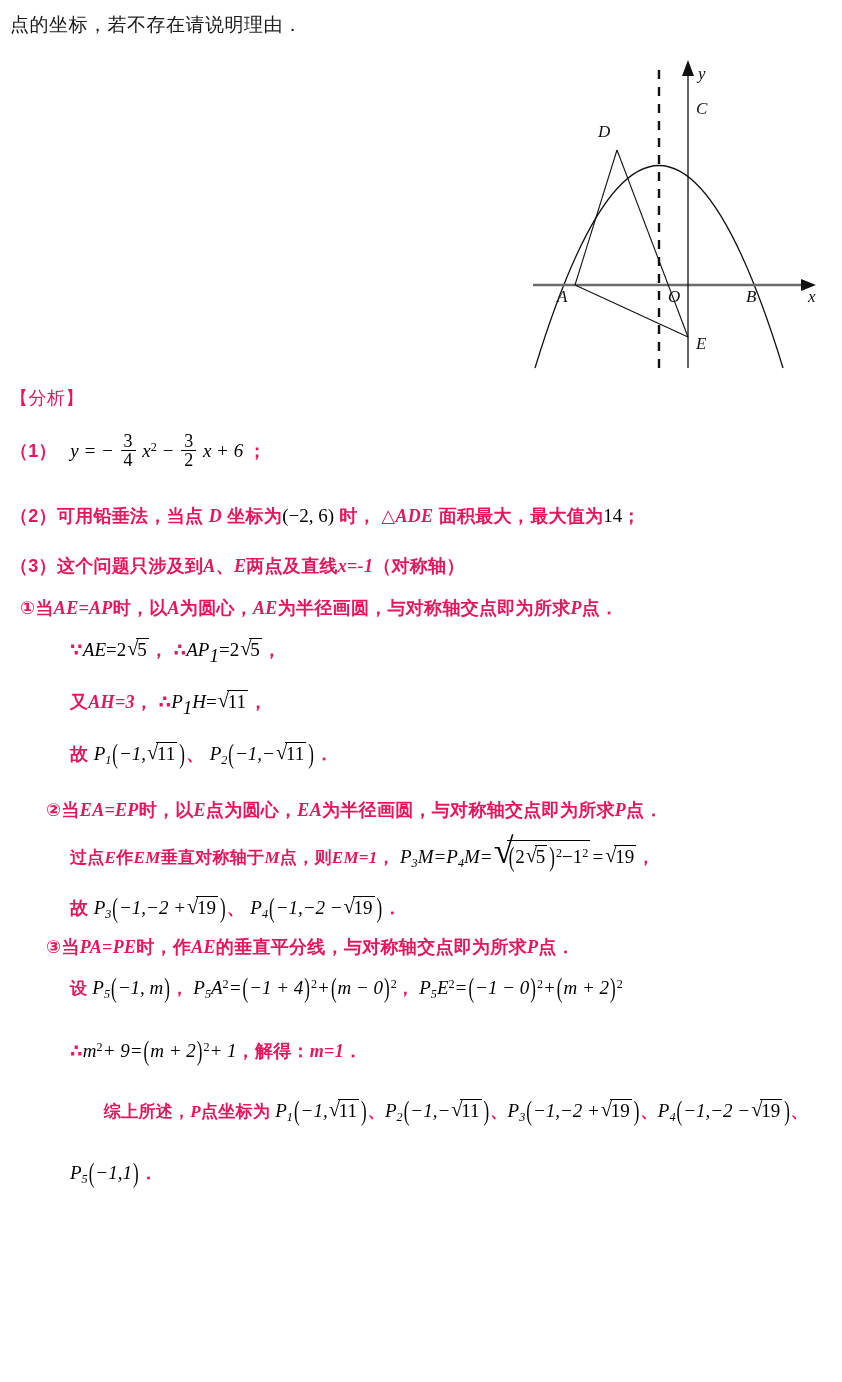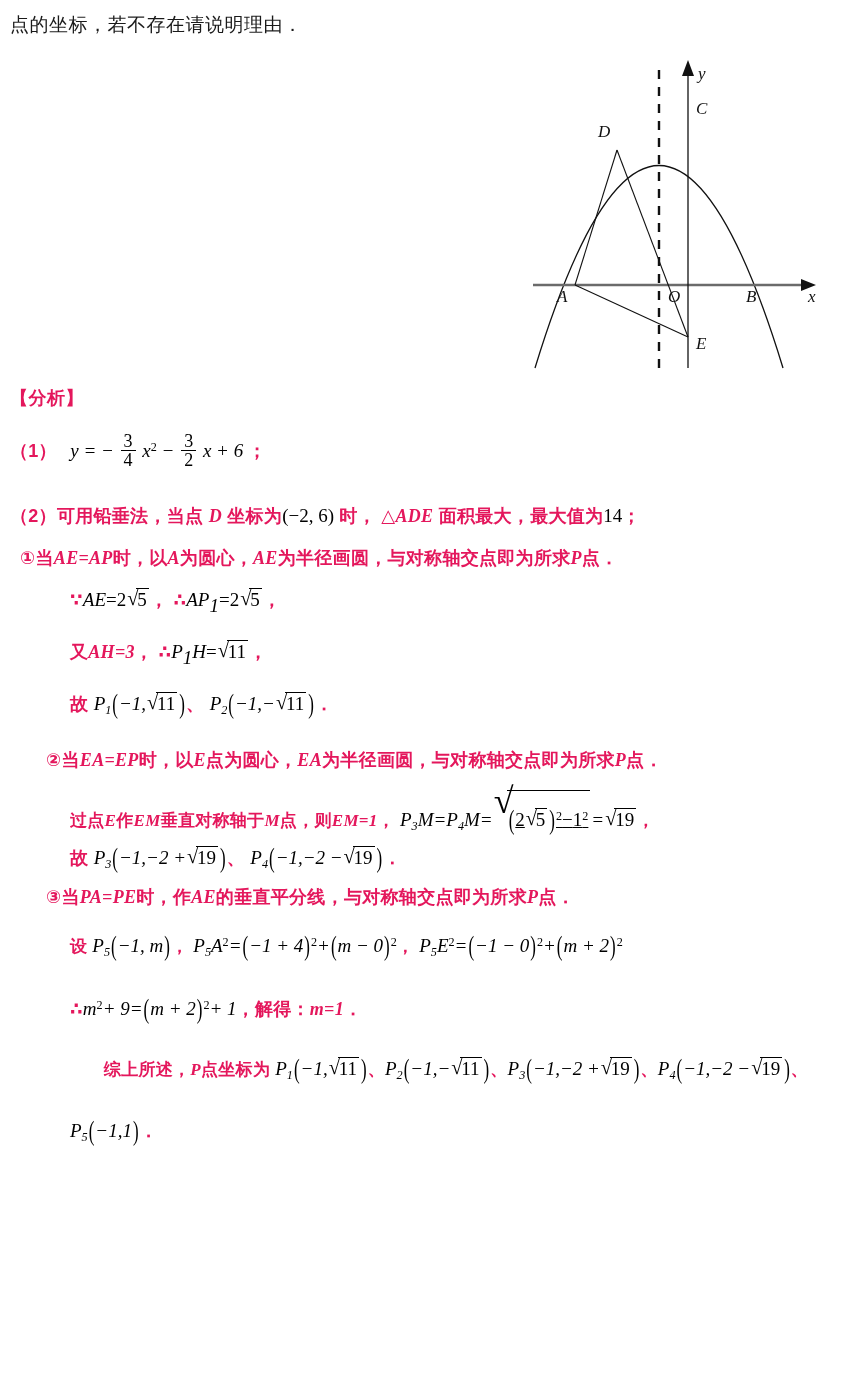--- a/index.html
+++ b/index.html
@@ -45,21 +45,21 @@
   
   .analysis {
     position: absolute;
     left: 0;
     top: 386px;
     width: 842px;
   }
 
   .hdr {
     font-family: "Liberation Sans", "DejaVu Sans", sans-serif;
-    font-weight: bold;
+    font-weight: normal;
     font-size: 18px;
     color: #E4175C;
     margin: 0 0 20px 10px;
     letter-spacing: 0.5px;
   }
 
   .row {
     position: relative;
     margin: 0 0 0 10px;
     color: #E4175C;
@@ -119,21 +119,21 @@
     font-style: normal;
   }
   .sqrt > .rad {
     display: inline-block;
     border-top: 1.2px solid #000;
     padding: 0 2px 0 1px;
     margin-top: 0;
   }
   .sqrt.big { padding-left: 13px; }
   .sqrt.big::before { font-size: 1.9em; top: -0.28em; }
-  .sqrt.big > .rad { border-top-width: 1.2px; padding-top: 17px; text-decoration: underline; }
+  .sqrt.big > .rad { border-top-width: 1.2px; padding-top: 4px; }
 
   
   .paren {
     display: inline-block;
     font-style: normal;
     transform: scaleY(1.55);
     transform-origin: center;
     margin: 0 1px;
     font-size: 17px;
   }
@@ -222,20 +222,23 @@
 
     <div class="row" style="margin-top:26px;">
       <span>（2）</span><span>可用铅垂法，当点</span>
       <span class="mi">D</span>
       <span>坐标为</span><span class="m up">(−2, 6)</span>
       <span>时，</span>
       <span class="mi">△ADE</span>
       <span>面积最大，最大值为</span><span class="m up">14</span><span>；</span>
     </div>
 
+    <div class="row" style="margin-top:26px;">
+      <span>（3）</span><span>这个问题只涉及到</span><span class="mi">A</span><span>、</span><span class="mi">E</span><span>两点及直线</span><span class="mi">x=-1</span><span>（对称轴）</span>
+    </div>
 
     <div class="row ind1" style="margin-top:18px;margin-left:20px;">
       <span>①</span><span>当</span><span class="mi">AE=AP</span><span>时，以</span><span class="mi">A</span><span>为圆心，</span><span class="mi">AE</span><span>为半径画圆，与对称轴交点即为所求</span><span class="mi">P</span><span>点．</span>
     </div>
 
     <div class="row ind2" style="margin-top:18px; height:30px;">
       <span class="because">∵</span><span class="m">AE</span><span class="m up">=</span><span class="m up">2</span><span class="m sqrt"><span class="rad">5</span></span><span class="sep">，</span>
       <span class="therefore">∴</span><span class="m">AP</span><sub class="m">1</sub><span class="m up">=</span><span class="m up">2</span><span class="m sqrt"><span class="rad">5</span></span><span class="sep">，</span>
     </div>
 
@@ -262,21 +265,21 @@
     <div class="row ind2" style="margin-top:20px; height:34px;">
       <span>故</span>
       <span class="m"><span>P</span><sub>3</sub><span class="paren">(</span><span class="up">−1,</span><span class="up">−2 +</span><span class="sqrt"><span class="rad">19</span></span><span class="paren">)</span></span><span class="sep">、</span>
       <span class="m"><span>P</span><sub>4</sub><span class="paren">(</span><span class="up">−1,</span><span class="up">−2 −</span><span class="sqrt"><span class="rad">19</span></span><span class="paren">)</span></span><span class="dot">．</span>
     </div>
 
     <div class="row ind1" style="margin-top:5px;">
       <span>③</span><span>当</span><span class="mi">PA=PE</span><span>时，作</span><span class="mi">AE</span><span>的垂直平分线，与对称轴交点即为所求</span><span class="mi">P</span><span>点．</span>
     </div>
 
-    <div class="row ind2" style="margin-top:26px; height:36px; font-size:17px;">
+    <div class="row ind2" style="margin-top:18px; height:36px; font-size:17px;">
       <span>设</span>
       <span class="m"><span>P</span><sub>5</sub><span class="paren">(</span><span>−1, m</span><span class="paren">)</span></span><span class="sep">，</span>
       <span class="m"><span>P</span><sub>5</sub><span>A</span><sup>2</sup><span class="up">=</span><span class="paren">(</span><span class="up">−1 + 4</span><span class="paren">)</span><sup>2</sup><span class="up">+</span><span class="paren">(</span><span>m − 0</span><span class="paren">)</span><sup>2</sup></span><span class="sep">，</span>
       <span class="m"><span>P</span><sub>5</sub><span>E</span><sup>2</sup><span class="up">=</span><span class="paren">(</span><span class="up">−1 − 0</span><span class="paren">)</span><sup>2</sup><span class="up">+</span><span class="paren">(</span><span>m + 2</span><span class="paren">)</span><sup>2</sup></span>
     </div>
 
     <div class="row ind2" style="margin-top:26px; height:34px;">
       <span class="therefore">∴</span><span class="m"><span>m</span><sup>2</sup><span class="up">+ 9</span><span class="up">=</span><span class="paren">(</span><span>m + 2</span><span class="paren">)</span><sup>2</sup><span class="up">+ 1</span></span><span>，</span><span>解得：</span><span class="mi">m=1</span><span>．</span>
     </div>
 

